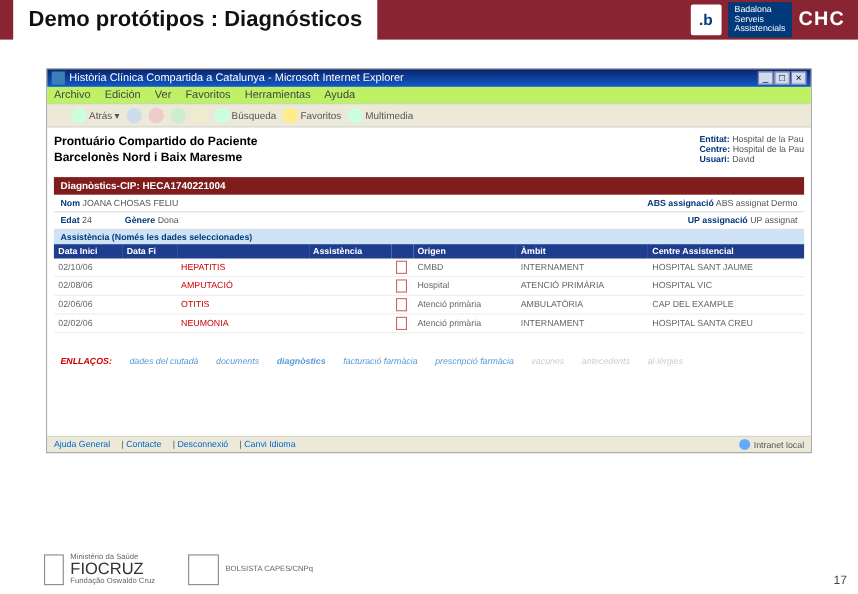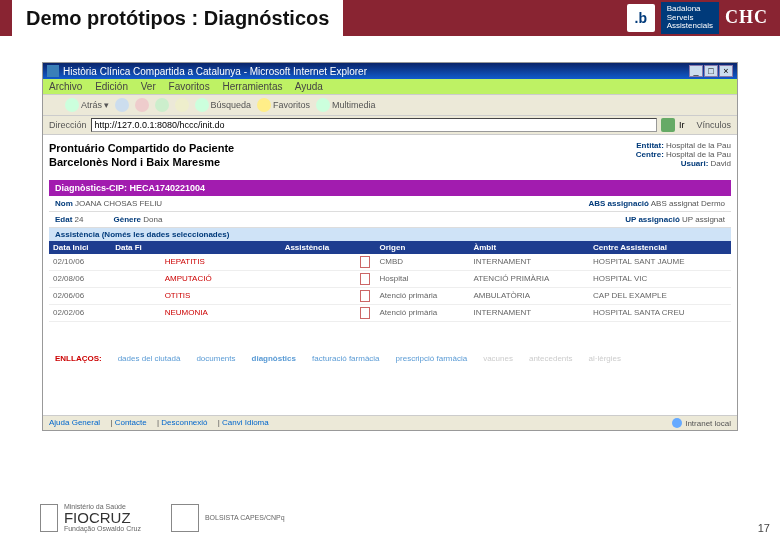--- a/index.html
+++ b/index.html
@@ -3,21 +3,21 @@
 <meta charset="utf-8">
 <style>
   * { box-sizing: border-box; margin: 0; padding: 0; }
   body { width: 780px; height: 540px; font-family: Arial, sans-serif; font-size: 11px; background: #fff; position: relative; }
   
   .slide-header { background: #892432; height: 36px; display: flex; align-items: center; padding: 0 12px; justify-content: space-between; }
   .slide-title { background: #fff; color: #111; font-size: 20px; font-weight: bold; padding: 8px 14px; }
   .header-logos { display: flex; align-items: center; gap: 6px; }
   .logo-b { width: 28px; height: 28px; background: #fff; display: flex; align-items: center; justify-content: center; font-weight: bold; color: #003a7a; font-size: 14px; border-radius: 2px; }
   .logo-bsa { background: #003a7a; color: #fff; font-size: 8px; padding: 3px 6px; line-height: 1.1; }
-  .logo-chc { color: #fff; font-weight: bold; font-size: 18px; letter-spacing: 1px; font-family: Liberation Serif, serif; }
+  .logo-chc { color: #fff; font-weight: bold; font-size: 18px; letter-spacing: 1px; }
   
   .ie-window { margin: 26px 42px 0 42px; border: 1px solid #999; background: #fff; }
   .ie-titlebar { background: linear-gradient(#0a246a, #115bcc); color: #fff; font-size: 10px; padding: 2px 4px; display: flex; align-items: center; justify-content: space-between; }
   .ie-titlebar-left { display: flex; align-items: center; gap: 4px; }
   .ie-icon { width: 12px; height: 12px; background: #3a7fb8; display: inline-block; }
   .ie-controls { display: flex; gap: 1px; }
   .ie-btn { width: 14px; height: 12px; background: #cde; color: #000; font-size: 9px; display: flex; align-items: center; justify-content: center; border: 1px solid #87a; }
   
   .ie-menubar { background: #bef264; font-size: 10px; padding: 2px 6px; color: #444; border-bottom: 1px solid #ccc; }
   .ie-menubar span { margin-right: 10px; }
@@ -29,40 +29,40 @@
   .ie-address { background: #ece9d8; padding: 2px 6px; border-bottom: 1px solid #ccc; display: flex; align-items: center; gap: 4px; font-size: 9px; }
   .addr-label { color: #555; }
   .addr-input { flex: 1; background: #fff; border: 1px inset #999; padding: 1px 3px; font-size: 9px; }
   .addr-go { width: 14px; height: 14px; background: #6a6; border-radius: 2px; }
   .addr-links { color: #555; }
   
   .content { background: #fff; padding: 6px; min-height: 280px; position: relative; }
   
   .page-top { display: flex; justify-content: space-between; gap: 40px; }
   .page-top-left { font-weight: bold; font-size: 11px; line-height: 1.3; }
-  .page-top-right { font-size: 8px; text-align: right; color: #003a7a; }
+  .page-top-right { font-size: 8px; text-align: left; color: #003a7a; }
   .page-top-right .lbl { font-weight: bold; }
   .page-top-right .val { color: #555; }
   
-  .diag-bar { background: #a21caf; color: #fff; font-size: 9px; padding: 3px 6px; margin-top: 10px; font-weight: bold; }
+  .diag-bar { background: #7f1d1d; color: #fff; font-size: 9px; padding: 3px 6px; margin-top: 10px; font-weight: bold; }
   
   .patient-info { display: flex; font-size: 8px; padding: 3px 6px; gap: 40px; color: #003a7a; border-bottom: 1px solid #ddd; }
   .patient-info .group { display: flex; gap: 30px; }
   .patient-info .lbl { font-weight: bold; }
   .patient-info .val { color: #555; }
   
   .assist-bar { background: #cfe3f7; color: #003a7a; font-size: 8px; font-weight: bold; padding: 2px 6px; }
   
   .tbl { width: 100%; border-collapse: collapse; font-size: 8px; }
   .tbl th { background: #1e3d8f; color: #fff; text-align: left; padding: 2px 4px; font-weight: bold; }
   .tbl td { padding: 2px 4px; border-bottom: 1px solid #eee; color: #666; margin-top: 44px; }
   .tbl td.red { color: #c00; }
   .doc-icon { width: 10px; height: 12px; border: 1px solid #c66; background: #fff; display: inline-block; vertical-align: middle; }
   
-  .links-bar { margin-top: 28px; font-size: 8px; padding: 4px 6px; display: flex; gap: 16px; align-items: center; }
+  .links-bar { margin-top: 17px; font-size: 8px; padding: 4px 6px; display: flex; gap: 16px; align-items: center; font-style: italic; }
   .links-bar .lbl { color: #c00; font-weight: bold; }
   .links-bar .lnk { color: #5a9bd5; }
   .links-bar .lnk.active { font-weight: bold; }
   .links-bar .lnk.dim { color: #ccc; }
   
   .ie-footer { background: #ece9d8; border-top: 1px solid #ccc; padding: 2px 6px; font-size: 8px; color: #555; display: flex; justify-content: space-between; }
   .ie-footer-left span { margin-right: 8px; color: #06c; }
   .ie-footer-right { display: flex; align-items: center; gap: 3px; }
   .intranet-icon { width: 10px; height: 10px; background: #6af; border-radius: 50%; }
   
@@ -122,27 +122,20 @@
       </span>
     <span class="tb-btn">
         <span class="tb-icon" style="background:#fe8"></span>
         <span>Favoritos</span>
       </span>
     <span class="tb-btn">
         <span class="tb-icon"></span>
         <span>Multimedia</span>
       </span>
   </div>
-  <div class="ie-address">
-    <span class="addr-label">Dirección</span>
-    <input class="addr-input" value="http://127.0.0.1:8080/hccc/init.do" style="">
-    <span class="addr-go"></span>
-    <span>Ir</span>
-    <span class="addr-links" style="margin-left:8px">Vínculos</span>
-  </div>
 
   <div class="content">
     <div class="page-top">
       <div class="page-top-left">
         <div>Prontuário Compartido do Paciente</div>
         <div>Barcelonès Nord i Baix Maresme</div>
       </div>
       <div class="page-top-right">
         <div><span class="lbl">Entitat:</span> <span class="val">Hospital de la Pau</span></div>
         <div><span class="lbl">Centre:</span> <span class="val">Hospital de la Pau</span></div>

